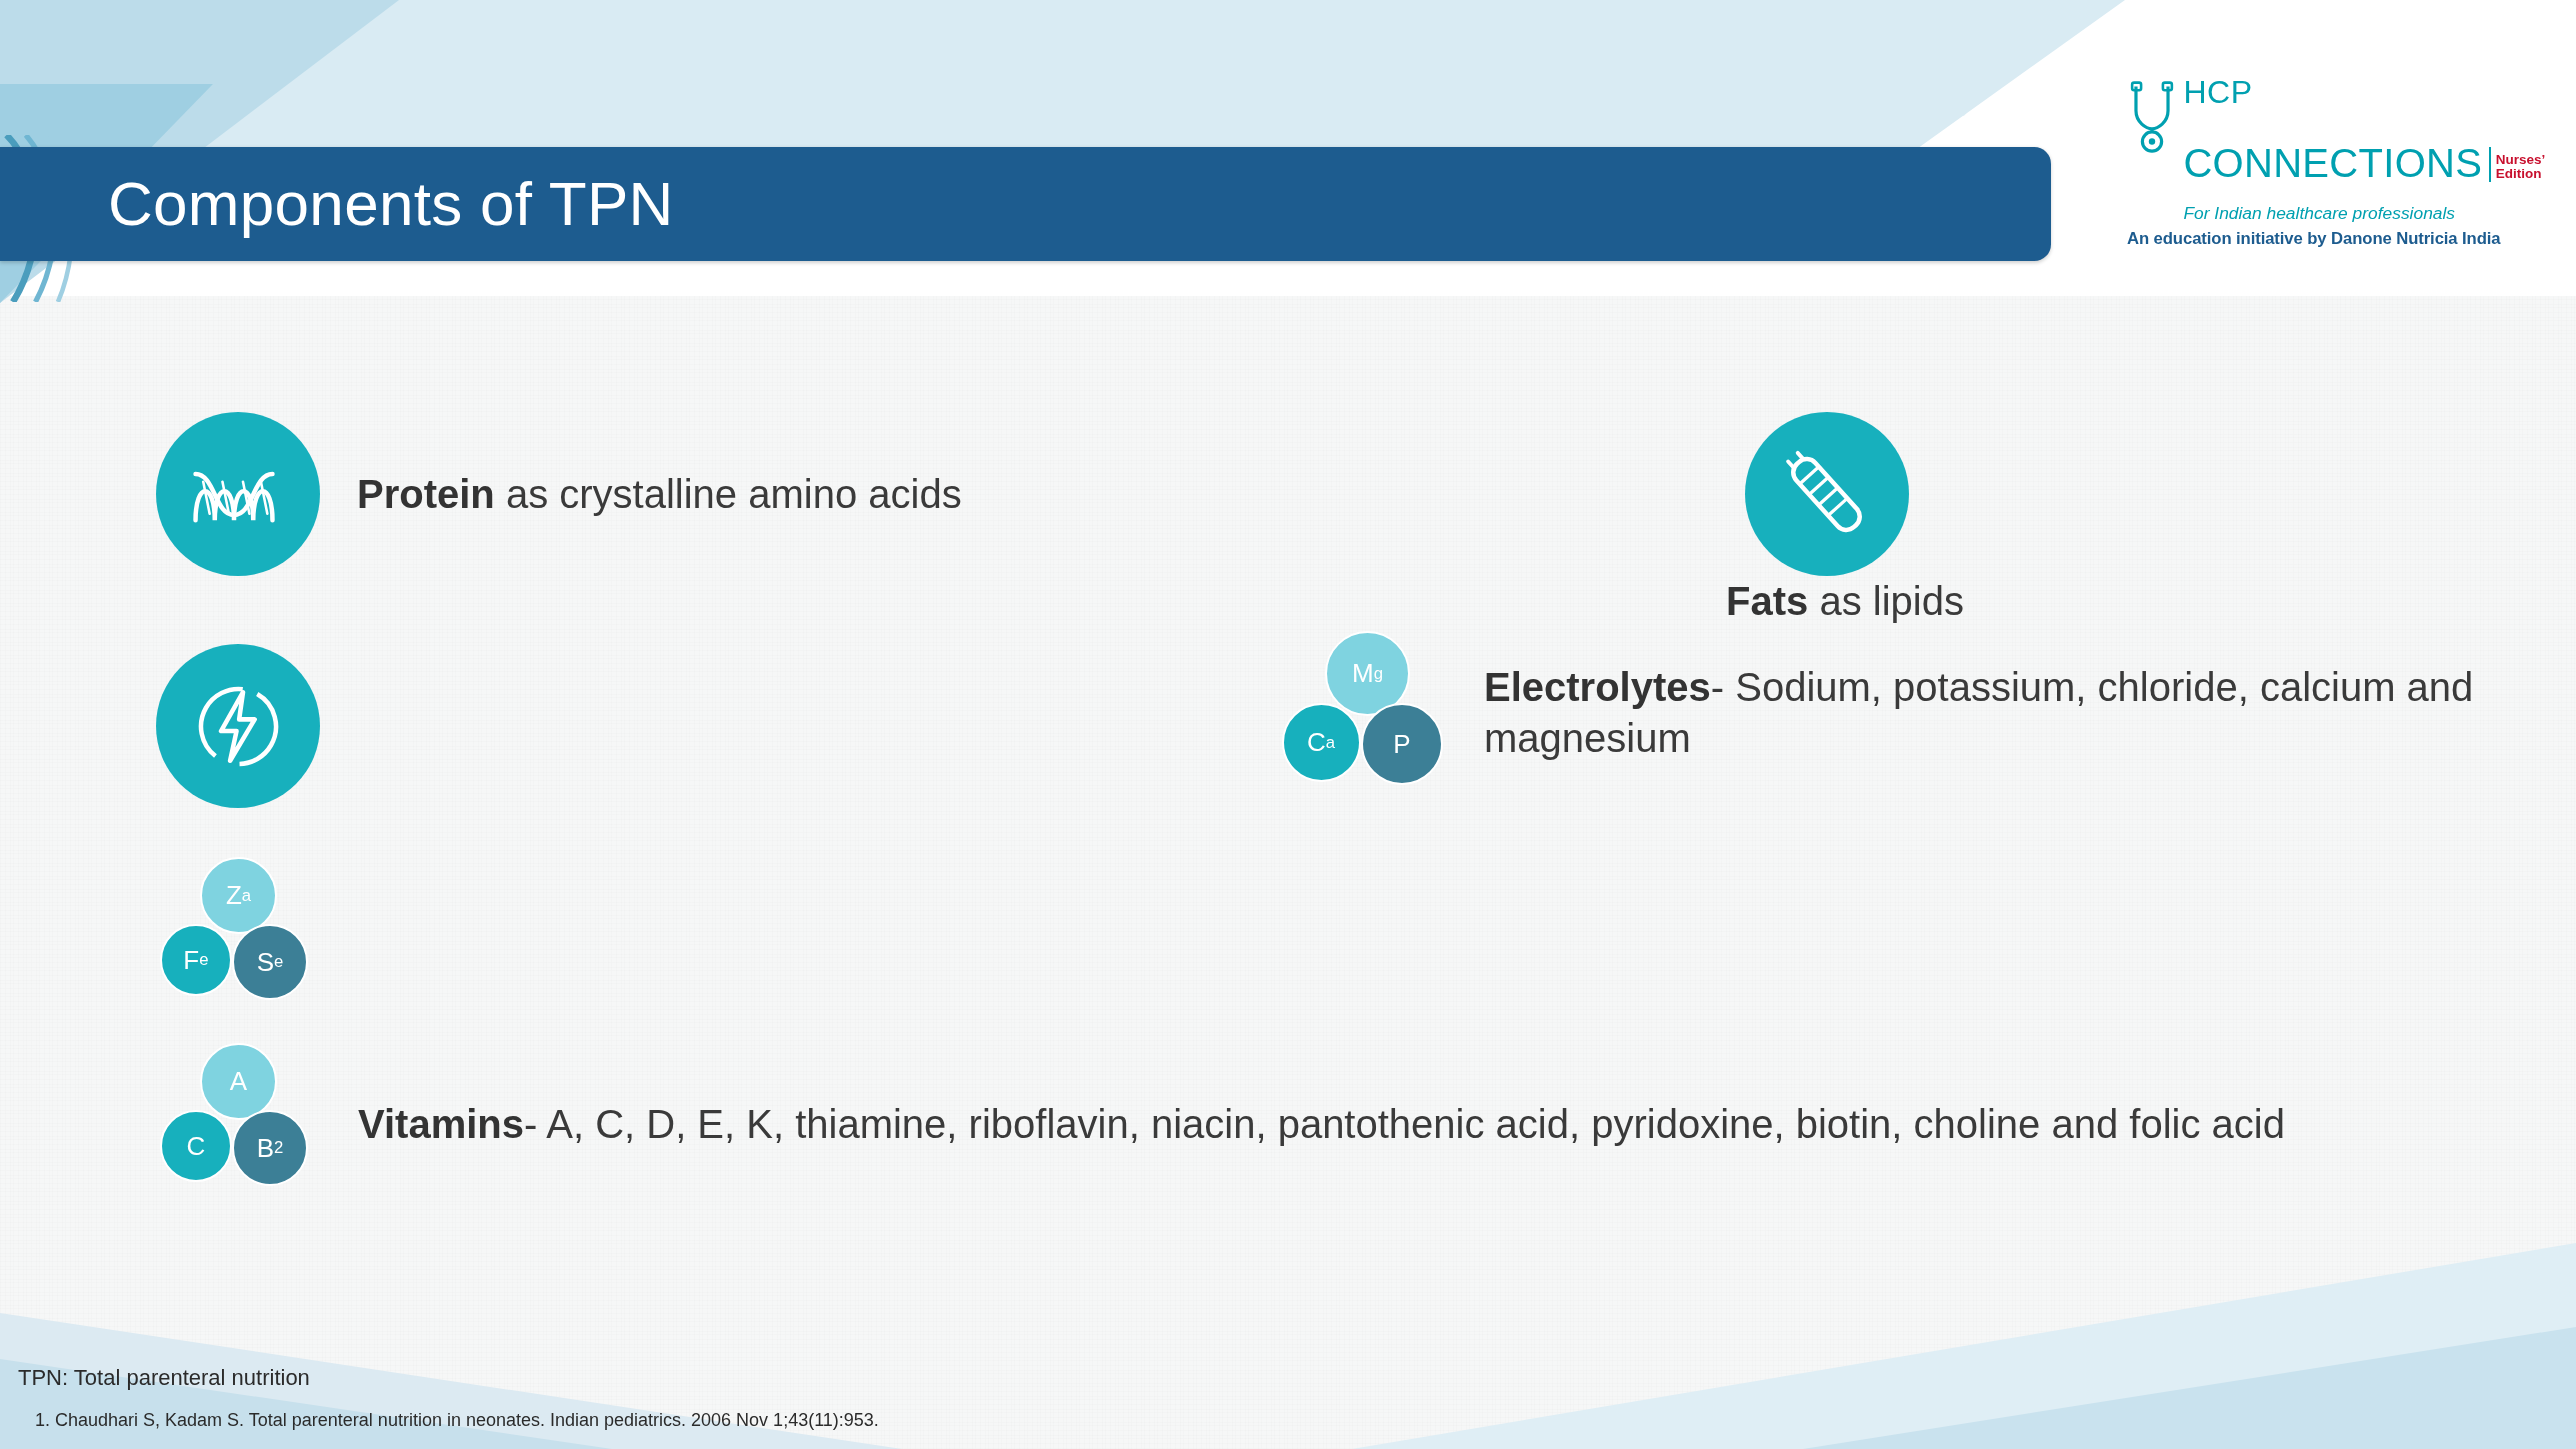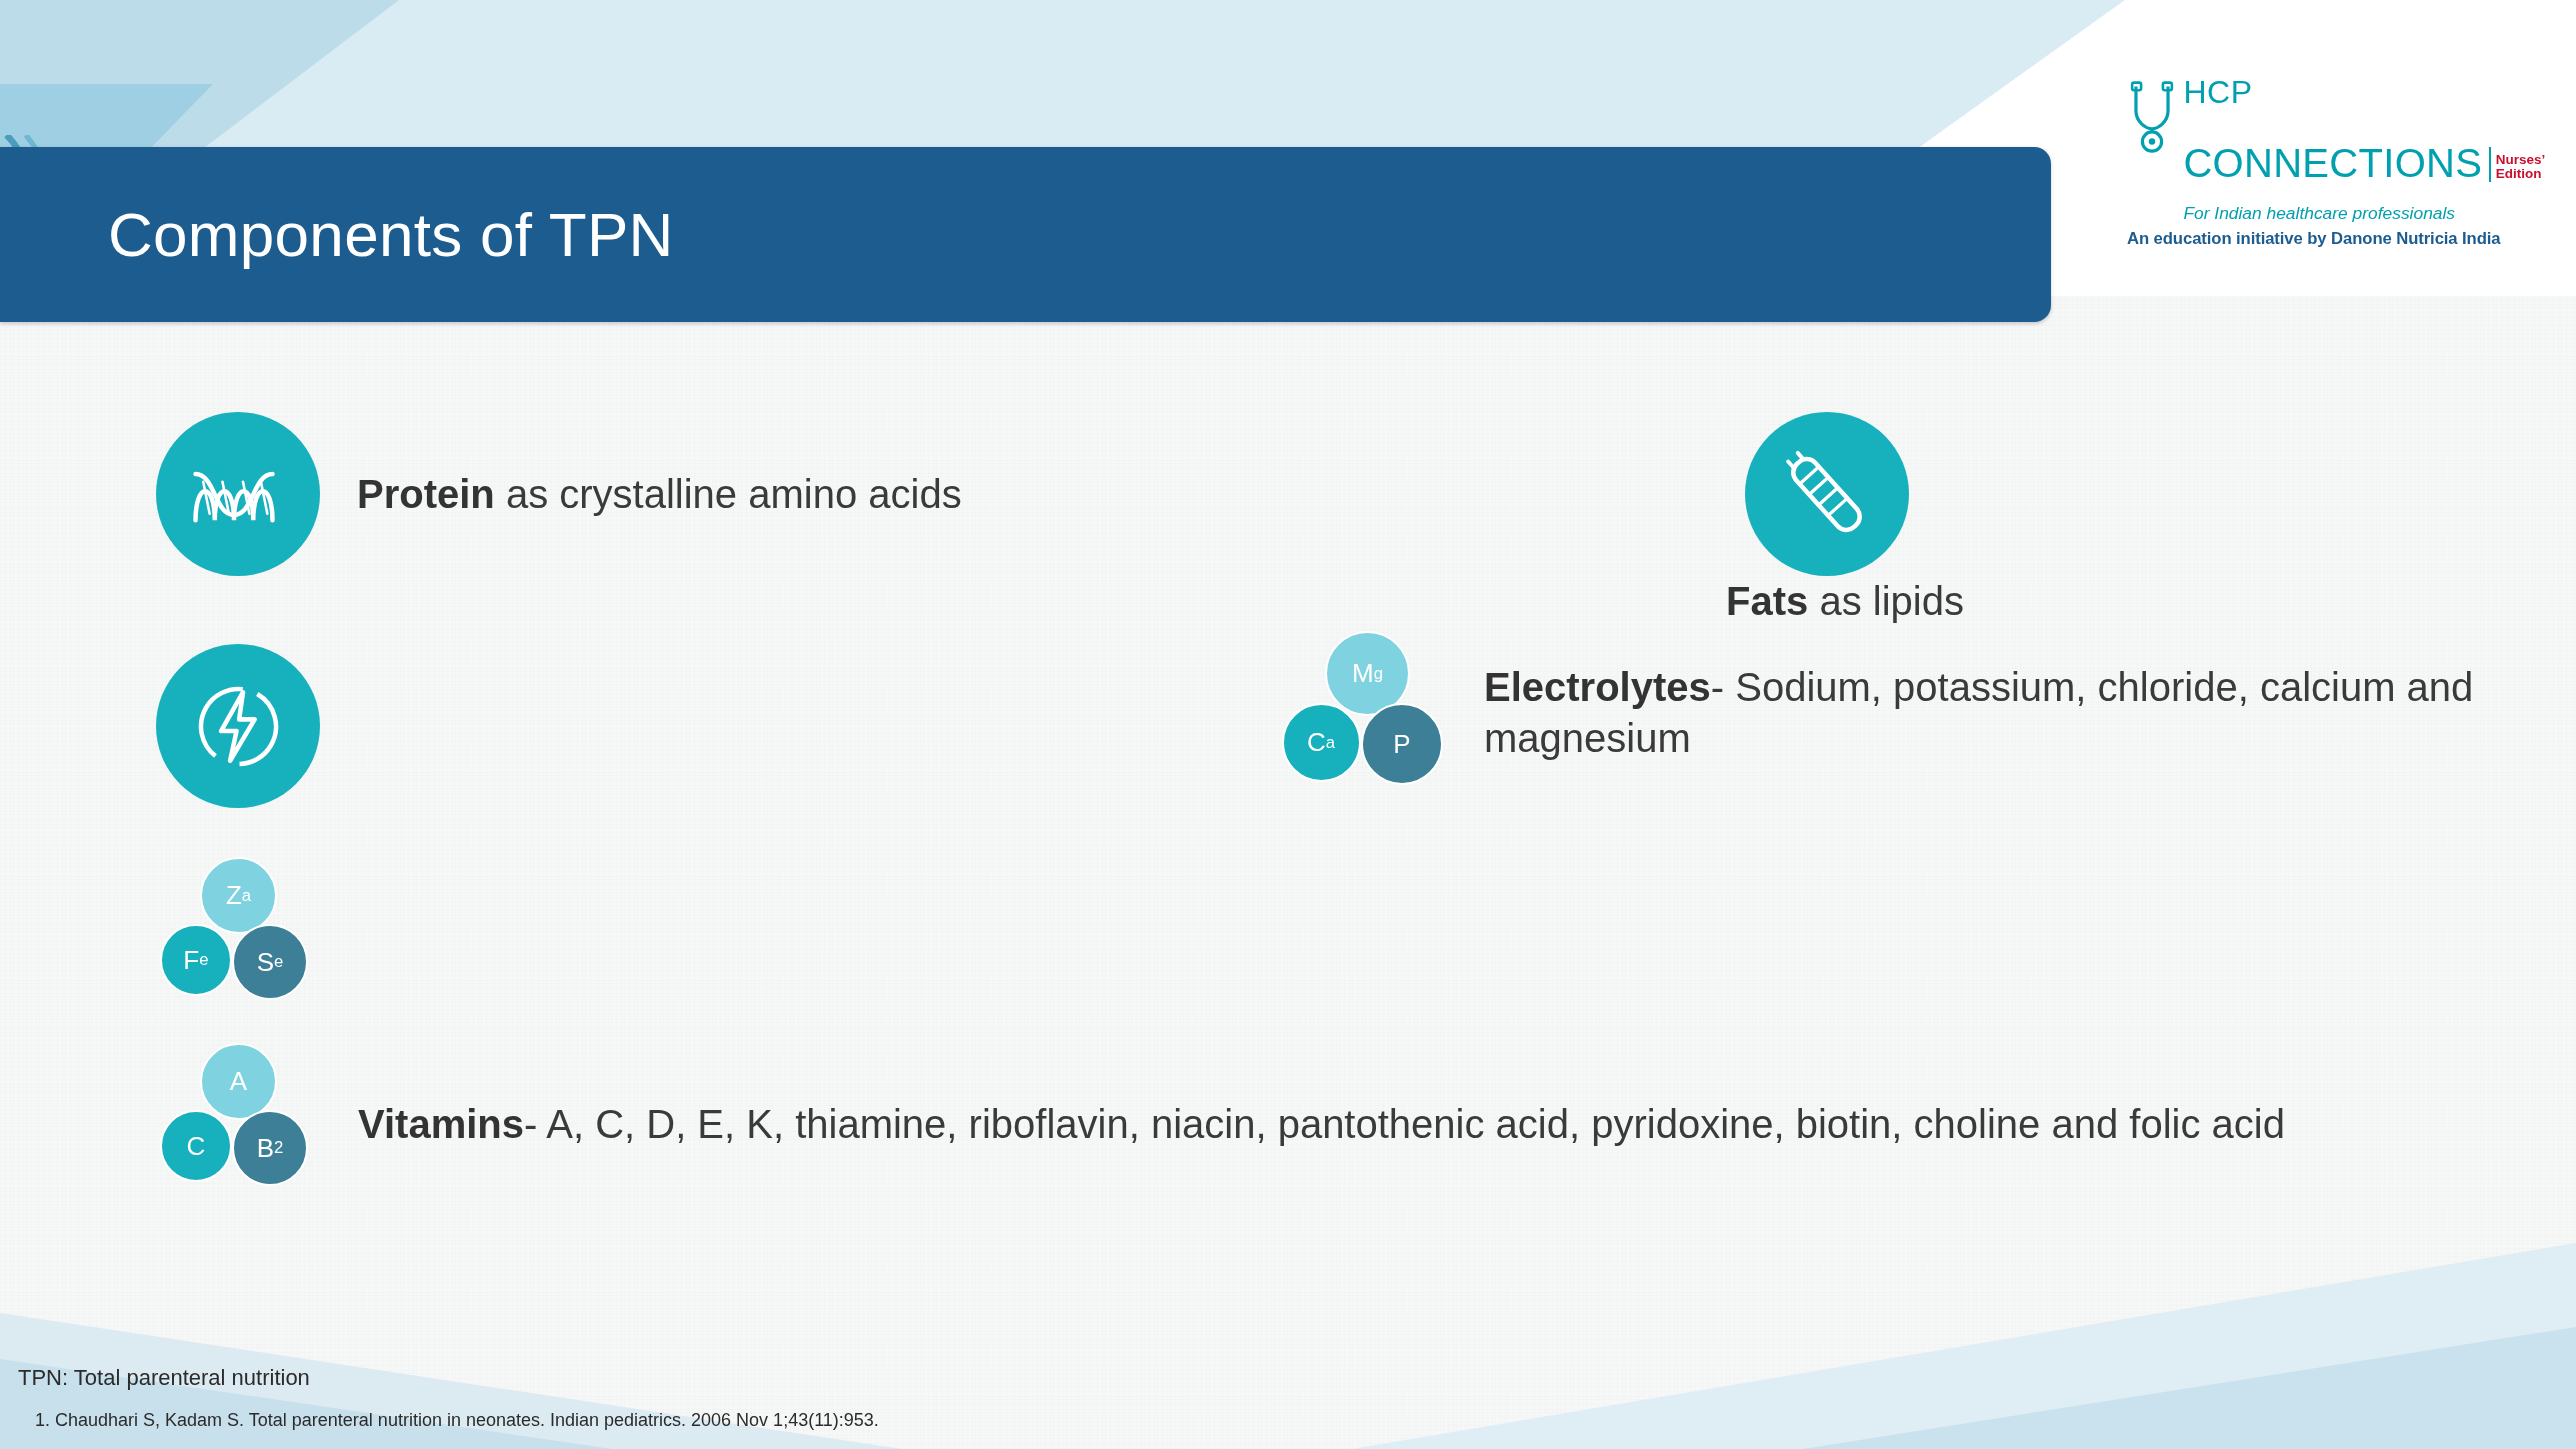--- a/index.html
+++ b/index.html
@@ -98,21 +98,21 @@
     clip-path: polygon(773px 0, 773px 122px, 0 122px);
     background: #c9e2ee;
   }
 
   
   .title-bar {
     position: absolute;
     left: 0;
     top: 147px;
     width: 2051px;
-    height: 175px;
+    height: 114px;
     background: #1d5c8f;
     border-radius: 0 16.7px 16.7px 0;
     box-shadow: 0 1.3px 3.9px rgba(0,0,0,0.18);
     display: flex;
     align-items: center;
   }
   .title-text {
     color: #ffffff;
     font-size: 62px;
     font-weight: 400;

